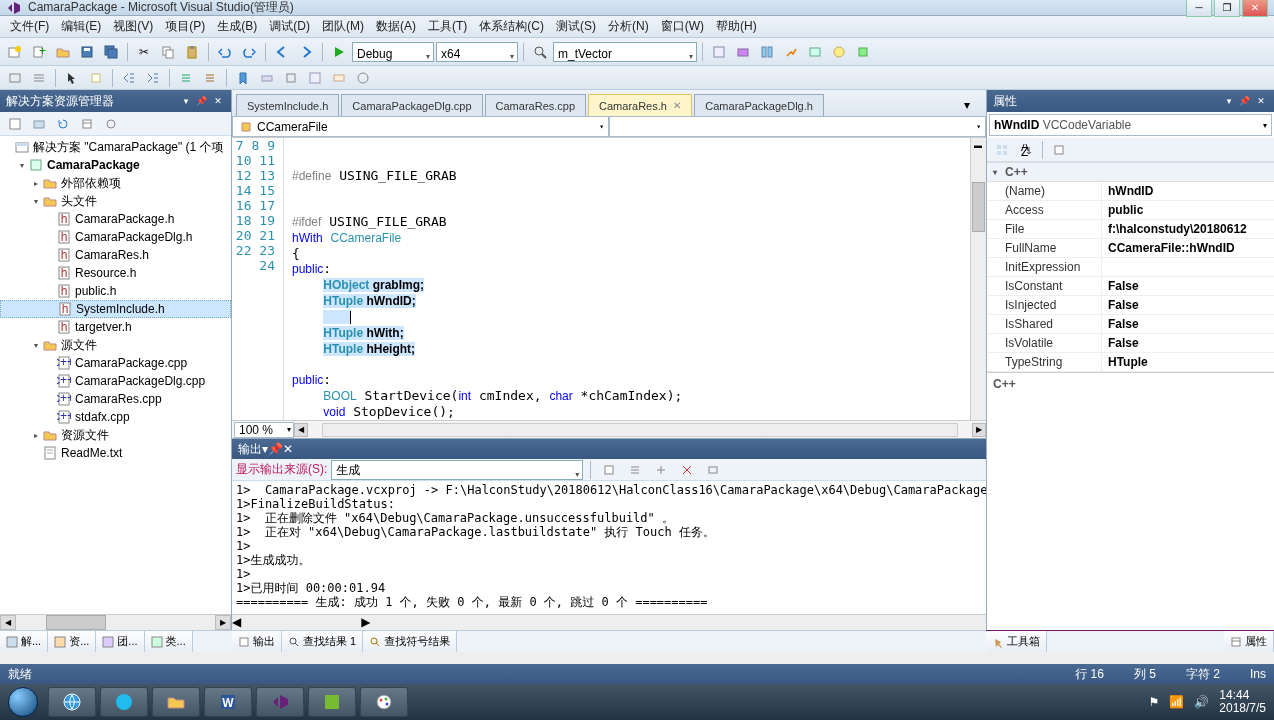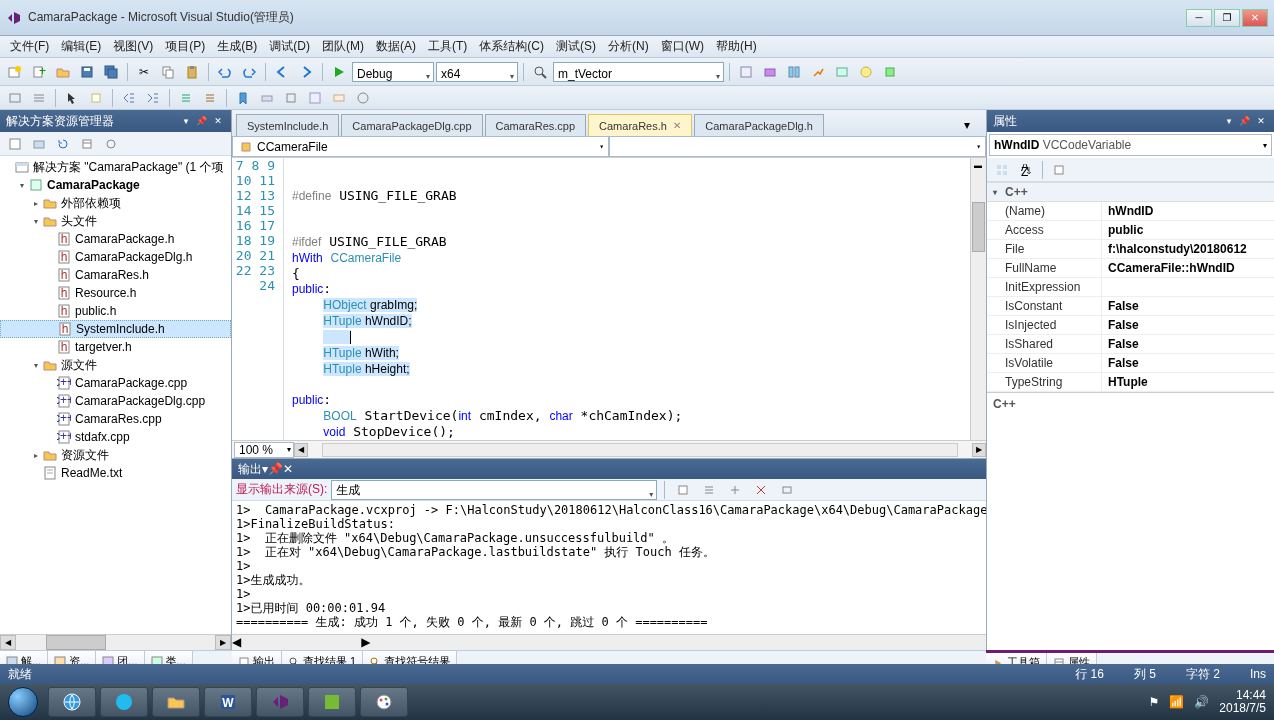--- a/index.html
+++ b/index.html
@@ -1,18 +1,18 @@
 <!DOCTYPE html>
 <html><head>
 <meta charset="utf-8">
 <style>
 * { margin: 0; padding: 0; box-sizing: border-box; font-family: "Microsoft YaHei", "Segoe UI", sans-serif; font-size: 12px; }
 body { background: #eee; overflow: hidden; width: 1274px; height: 720px; position: relative; }
 
-.titlebar { height: 36px; background: linear-gradient(#d8e6f3,#c3d7ea); display: flex; align-items: center; padding: 0 6px; border-bottom: 1px solid #9ab; }
+.titlebar { height: 16px; background: linear-gradient(#d8e6f3,#c3d7ea); display: flex; align-items: center; padding: 0 6px; border-bottom: 1px solid #9ab; }
 .titlebar .vs-icon { width: 16px; height: 16px; margin-right: 6px; }
 .titlebar .title { flex: 1; color: #333; }
 .winbtns { display: flex; gap: 2px; }
 .winbtn { width: 26px; height: 18px; background: linear-gradient(#f5f8fb,#d7e2ee); border: 1px solid #8ca; display: flex; align-items: center; justify-content: center; font-size: 10px; cursor: pointer; }
 .winbtn.close { background: linear-gradient(#e98,#d55); color: #fff; }
 
 .menubar { height: 22px; background: linear-gradient(#eef3f9,#dde7f1); display: flex; align-items: center; padding: 0 4px; border-bottom: 1px solid #bcd; }
 .menubar .mitem { padding: 2px 6px; color: #222; cursor: pointer; }
 
 .toolbar { height: 28px; background: linear-gradient(#eef3f9,#dde7f1); display: flex; align-items: center; padding: 0 4px; gap: 2px; border-bottom: 1px solid #bcd; }
@@ -51,21 +51,21 @@
 .doc-tabs .tend { margin-left: auto; display: flex; gap: 2px; padding-right: 4px; }
 .nav-combo { height: 22px; border-bottom: 1px solid #ccc; display: flex; }
 .nav-combo .nc { flex: 1; border: 1px solid #abc; background: #fff; display: flex; align-items: center; padding: 0 6px; font-family: Consolas, monospace; font-size: 12px; position: relative; }
 .nav-combo .nc::after { content: "▾"; position: absolute; right: 4px; font-size: 8px; }
 .code-wrap { flex: 1; display: flex; position: relative; }
 .gutter { width: 52px; background: #fff; text-align: right; padding-right: 8px; color: #2b91af; font-family: Consolas, monospace; font-size: 13px; line-height: 15px; border-right: 1px solid #ddd; }
 .code { flex: 1; font-family: Consolas, monospace; font-size: 13px; line-height: 15px; padding-left: 8px; white-space: pre; position: relative; }
 .kw { color: #0000ff; }
 .typ { color: #2b91af; }
 .pp { color: #808080; }
-.sel-line { background: #cde6ff; }
+.sel-line { background: #cde6ff; font-weight: bold; }
 .cursor { display: inline-block; width: 1px; height: 13px; background: #000; vertical-align: middle; }
 .code-vscroll { width: 16px; background: #eee; border-left: 1px solid #ccc; position: relative; }
 .code-vscroll .vthumb { position: absolute; left: 1px; right: 1px; top: 44px; height: 50px; background: #ccc; border: 1px solid #aaa; }
 .zoom-row { height: 18px; border-top: 1px solid #ccc; display: flex; align-items: center; background: #f4f4f4; font-size: 11px; }
 .zoom-row .zc { width: 60px; border: 1px solid #abc; background: #fff; padding: 0 4px; margin-left: 2px; position: relative; height: 16px; line-height: 14px; }
 .zoom-row .zc::after { content: "▾"; position: absolute; right: 2px; font-size: 8px; }
 .zoom-row .htrack { flex: 1; background: #eee; margin: 0 14px; height: 14px; position: relative; border: 1px solid #ccc; }
 .zoom-row .harr { width: 14px; height: 14px; background: #ddd; border: 1px solid #bbb; text-align: center; font-size: 8px; line-height: 12px; }
 
 .output-panel { border-top: 1px solid #9ab; background: #fff; display: flex; flex-direction: column; }
@@ -80,32 +80,32 @@
 .props { width: 288px; background: #fff; border-left: 1px solid #9ab; display: flex; flex-direction: column; }
 .props .type-row { height: 22px; border: 1px solid #abc; background: #fff; display: flex; align-items: center; padding: 0 4px; margin: 2px; position: relative; }
 .props .type-row::after { content: "▾"; position: absolute; right: 4px; font-size: 8px; }
 .props .ptb { height: 24px; background: #eef3f9; display: flex; align-items: center; padding: 0 4px; gap: 2px; border-bottom: 1px solid #cde; }
 .props .cat { background: #eef3f9; padding: 2px 6px; color: #555; font-weight: bold; border-top: 1px solid #ddd; border-bottom: 1px solid #ddd; display: flex; align-items: center; }
 .props .cat .tg { width: 12px; font-size: 8px; }
 .props .pgrid { display: grid; grid-template-columns: 115px 1fr; }
 .props .pk { padding: 2px 6px 2px 18px; border-bottom: 1px solid #eee; border-right: 1px solid #eee; color: #333; }
 .props .pv { padding: 2px 6px; border-bottom: 1px solid #eee; color: #000; font-weight: bold; overflow: hidden; text-overflow: ellipsis; white-space: nowrap; }
 .props .desc { flex: 1; border-top: 1px solid #ccc; padding: 4px 6px; color: #555; }
-.right-tabs { height: 22px; background: #eef3f9; display: flex; border-top: 3px solid #701a75; }
+.right-tabs { height: 22px; background: #eef3f9; display: flex; border-top: 1px solid #701a75; justify-content: space-between; }
 
 .statusbar { position: absolute; bottom: 36px; left: 0; right: 0; height: 20px; background: linear-gradient(#4b6a92,#395882); color: #fff; display: flex; align-items: center; padding: 0 8px; font-size: 11px; }
 .statusbar .sgap { flex: 1; }
 .statusbar .sitem { margin-left: 30px; }
 
 .taskbar { position: absolute; bottom: 0; left: 0; right: 0; height: 36px; background: linear-gradient(#456,#234); display: flex; align-items: center; }
 .startbtn { width: 46px; height: 36px; display: flex; align-items: center; justify-content: center; }
 .startorb { width: 30px; height: 30px; border-radius: 50%; background: radial-gradient(circle at 30% 30%, #8cf, #147); border: 1px solid #025; }
 .task-item { width: 48px; height: 30px; margin: 0 2px; background: linear-gradient(#678,#456); border: 1px solid #345; border-radius: 3px; display: flex; align-items: center; justify-content: center; }
 .tray { margin-left: auto; display: flex; align-items: center; color: #fff; font-size: 11px; padding: 0 8px; gap: 10px; }
-.tray .clock { text-align: right; line-height: 13px; }
+.tray .clock { text-align: left; line-height: 13px; }
 
 svg { display: block; }
 </style>
 </head>
 <body>
 
 <div class="titlebar">
   <span class="vs-icon">
     <svg viewBox="0 0 16 16">
         <path d="M2 8 L6 4 L6 12 Z M8 2 L14 5 L14 11 L8 14 Z" fill="#68217a"></path>
@@ -214,21 +214,21 @@
   <div class="tcombo" style="width:82px">
       <span>x64</span>
     </div>
   <div class="tsep"></div>
   <div class="tbtn">
       <svg width="14" height="14">
         <circle cx="6" cy="6" r="4" fill="none" stroke="#555"></circle>
         <line x1="9" y1="9" x2="13" y2="13" stroke="#555" stroke-width="2"></line>
       </svg>
     </div>
-  <div class="tcombo" style="width:171px">
+  <div class="tcombo" style="width:144px">
       <span>m_tVector</span>
     </div>
   <div class="tsep"></div>
   <div class="tbtn">
       <svg width="14" height="14">
         <rect x="2" y="2" width="10" height="10" fill="#eef" stroke="#88a"></rect>
       </svg>
     </div>
   <div class="tbtn">
       <svg width="14" height="14">
@@ -648,21 +648,21 @@
     <div class="output-panel" style="height:198px">
       <div class="out-hdr">
         <span>输出</span>
         <span class="spacer"></span>
         <span class="hbtn">▾</span>
         <span class="hbtn">📌</span>
         <span class="hbtn">✕</span>
       </div>
       <div class="out-tb">
         <label>显示输出来源(S):</label>
-        <div class="tcombo" style="width:326px">
+        <div class="tcombo" style="width:252px">
             <span>生成</span>
           </div>
         <div class="tsep"></div>
         <div class="tbtn">
             <svg width="12" height="12">
               <rect x="2" y="2" width="8" height="8" fill="#fff" stroke="#888"></rect>
             </svg>
           </div>
         <div class="tbtn">
             <svg width="12" height="12">

